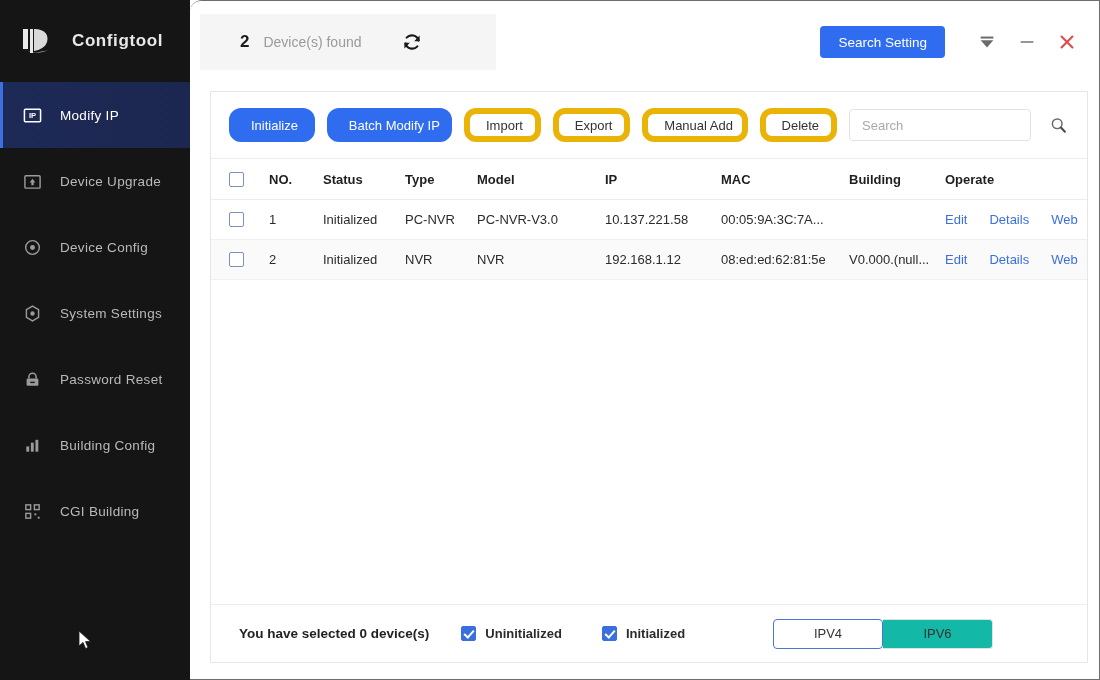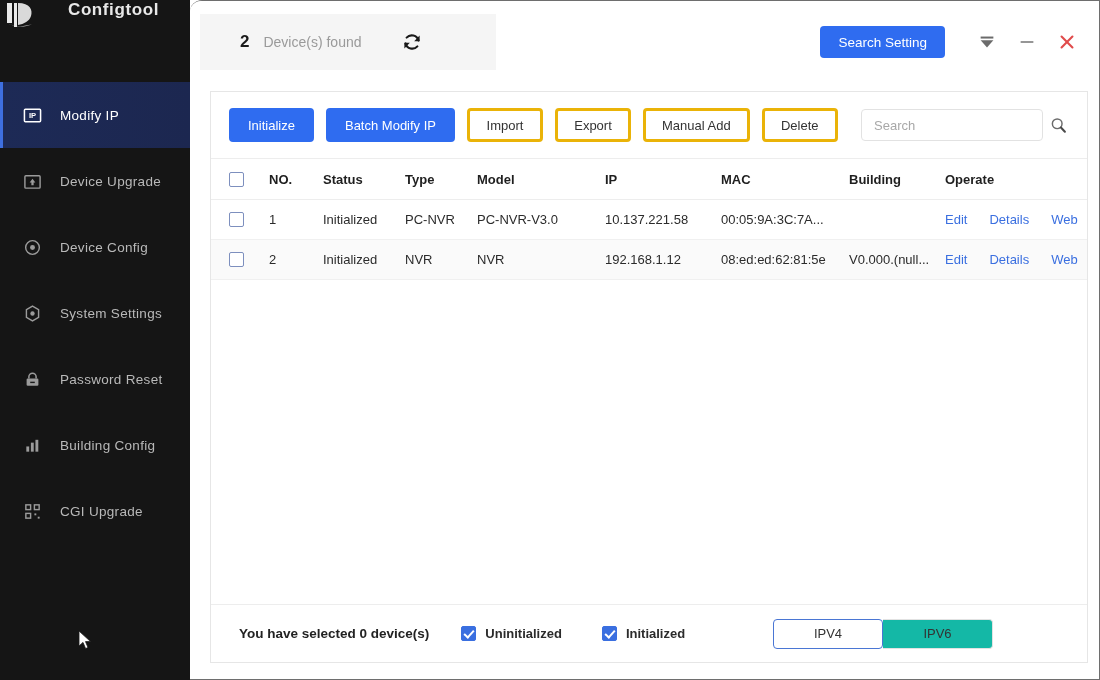--- a/index.html
+++ b/index.html
@@ -17,23 +17,23 @@
 
   
   #sidebar {
     position: absolute; left: 0; top: 0;
     width: 190px; height: 680px;
     background: #151515;
     z-index: 5;
   }
   .brand {
     height: 82px;
-    display: flex; align-items: flex-start;
-    padding-left: 6px;
-    gap: 28px;
+    display: flex; align-items: center;
+    padding-left: 22px;
+    gap: 16px;
     background: #151515;
   }
   .brand-logo { width: 34px; height: 30px; flex: none; }
   .brand-title {
     color: #e8e8e8;
     font-size: 17px;
     font-weight: bold;
     letter-spacing: .6px;
   }
   .nav-item {
@@ -141,37 +141,37 @@
   #toolbar {
     height: 66px;
     display: flex; align-items: center;
     padding: 0 18px;
     gap: 12px;
   }
   .tb-btn {
     height: 34px;
     min-width: 76px;
     padding: 0 16px;
-    border-radius: 4px;
+    border-radius: 12px;
     font-size: 13px;
     font-family: inherit;
-    border: 3px solid #eab308;
+    border: 6px solid #eab308;
     background: #ffffff;
     color: #333333;
     cursor: pointer;
     white-space: nowrap;
   }
   .tb-btn.primary {
     background: #2f6cf0;
     border-color: #2f6cf0;
     color: #ffffff;
   }
   .tb-search-wrap {
     margin-left: auto;
-    display: flex; align-items: center; gap: 4px;
+    display: flex; align-items: center; gap: 16px;
   }
   .tb-search {
     width: 182px; height: 32px;
     border: 1px solid #e2e2e2;
     border-radius: 4px;
     padding: 0 12px;
     font-size: 13px;
     font-family: inherit;
     color: #333;
     background: #fff;
@@ -375,21 +375,21 @@
     <div class="nav-item">
       <span class="nav-icon">
         <svg viewBox="0 0 20 20" width="19" height="19" xmlns="http://www.w3.org/2000/svg">
           <rect x="3" y="3" width="5" height="5" fill="none" stroke="#9b9b9b" stroke-width="1.5"></rect>
           <rect x="12" y="3" width="5" height="5" fill="none" stroke="#9b9b9b" stroke-width="1.5"></rect>
           <rect x="3" y="12" width="5" height="5" fill="none" stroke="#9b9b9b" stroke-width="1.5"></rect>
           <rect x="12" y="12" width="2" height="2" fill="#9b9b9b"></rect>
           <rect x="15.5" y="15.5" width="2" height="2" fill="#9b9b9b"></rect>
         </svg>
       </span>
-      <span class="nav-label">CGI Upgrade</span>
+      <span class="nav-label">CGI Building</span>
     </div>
 
     <span id="cursor">
       <svg viewBox="0 0 16 22" width="16" height="22" xmlns="http://www.w3.org/2000/svg">
         <path d="M1 1 L1 16 L5 12.4 L7.6 18.6 L10 17.5 L7.5 11.6 L12.6 11.6 Z" fill="#ffffff" stroke="#1a1a1a" stroke-width="0.8"></path>
       </svg>
     </span>
   </div>
 
   <div id="window">

